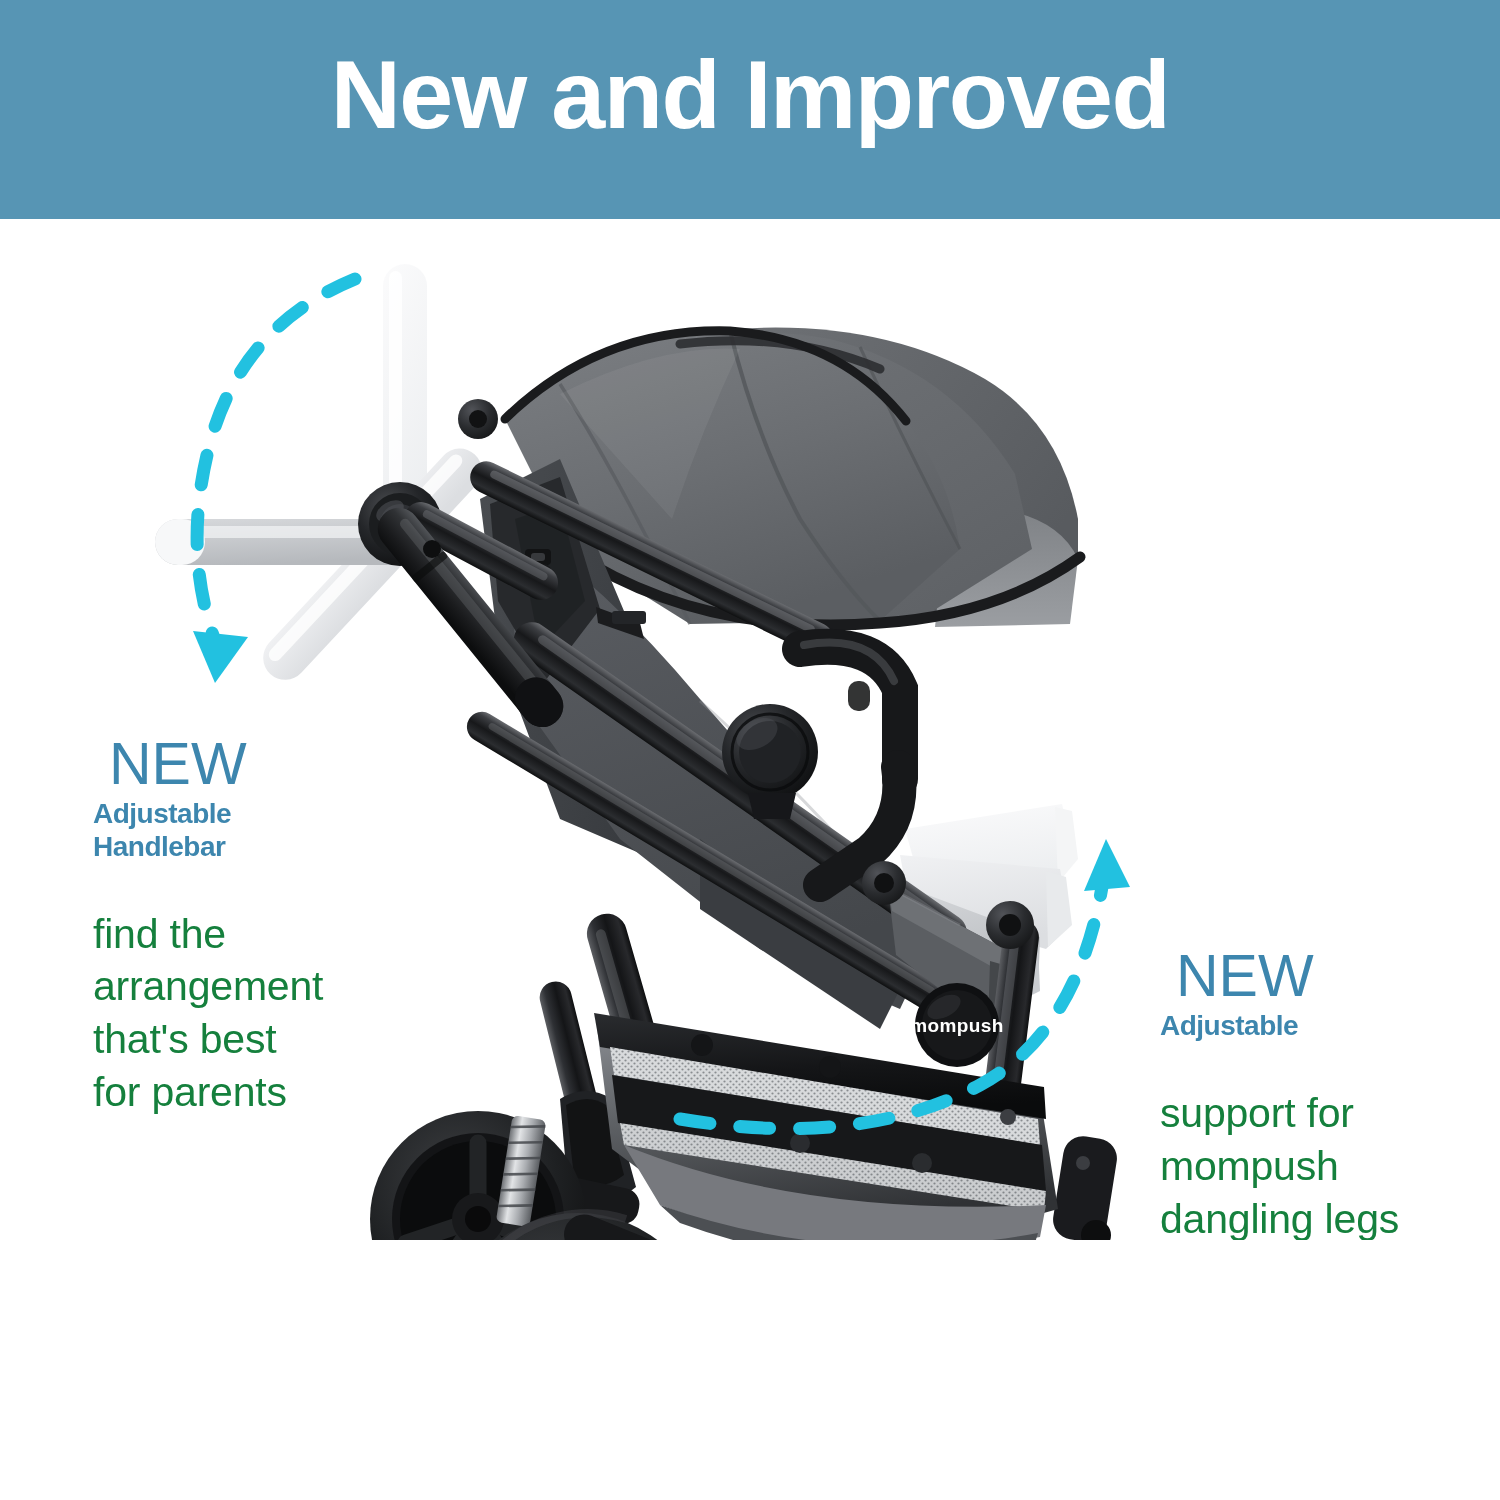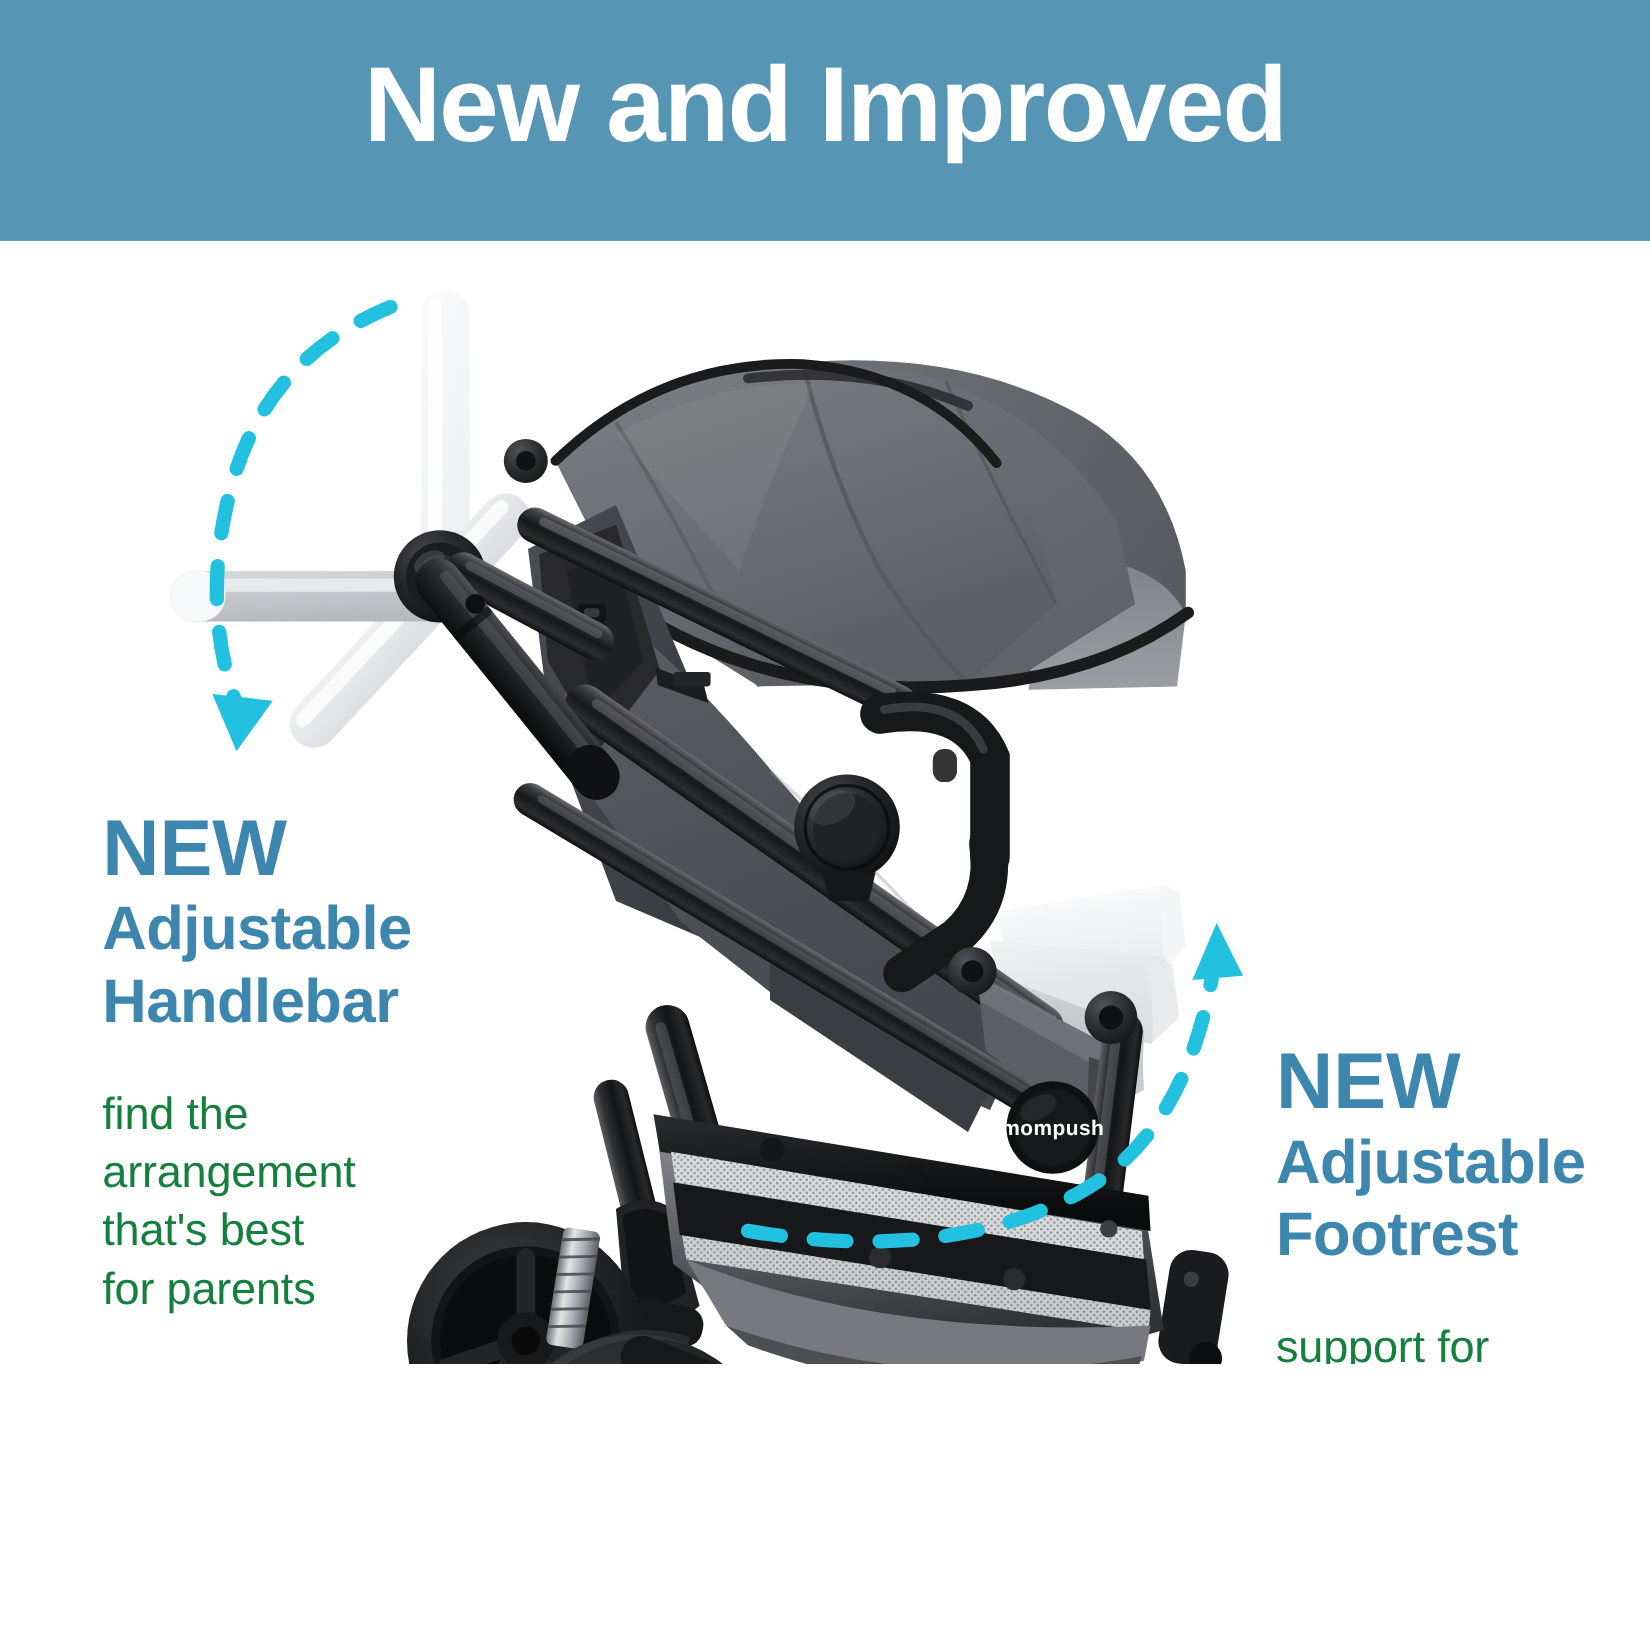--- a/index.html
+++ b/index.html
@@ -42,29 +42,30 @@
   
   .callout { position: absolute; }
   .callout-head {
     color: #3d86ae;
     font-weight: 700;
     line-height: 1.13;
     letter-spacing: -0.5px;
   }
   .callout-new {
     display: block;
-    font-size: 72px;
-    font-weight: 700;
+    font-size: 59px;
+    font-weight: 400;
     letter-spacing: 0px;
     line-height: 1.0;
     margin-bottom: 4px;
+    margin-left: 16px;
   }
   .callout-sub {
     display: block;
-    font-size: 56px;
+    font-size: 28px;
     font-weight: 700;
     line-height: 1.17;
   }
   .callout-body {
     margin-top: 44px;
     color: #15803d;
     font-size: 41px;
     font-weight: 400;
     line-height: 1.29;
     letter-spacing: -0.2px;
@@ -103,21 +104,20 @@
       <div>arrangement</div>
       <div>that's best</div>
       <div>for parents</div>
     </div>
   </div>
 
   <div class="callout" id="callout-right">
     <div class="callout-head">
       <span class="callout-new">NEW</span>
       <span class="callout-sub">Adjustable</span>
-      <span class="callout-sub">Footrest</span>
     </div>
     <div class="callout-body">
       <div>support for mompush</div>
       <div>dangling legs</div>
     </div>
   </div>
 
   <div id="stage">
   <svg width="1500" height="1281" viewBox="0 0 1500 1281" xmlns="http://www.w3.org/2000/svg">
     <defs>

